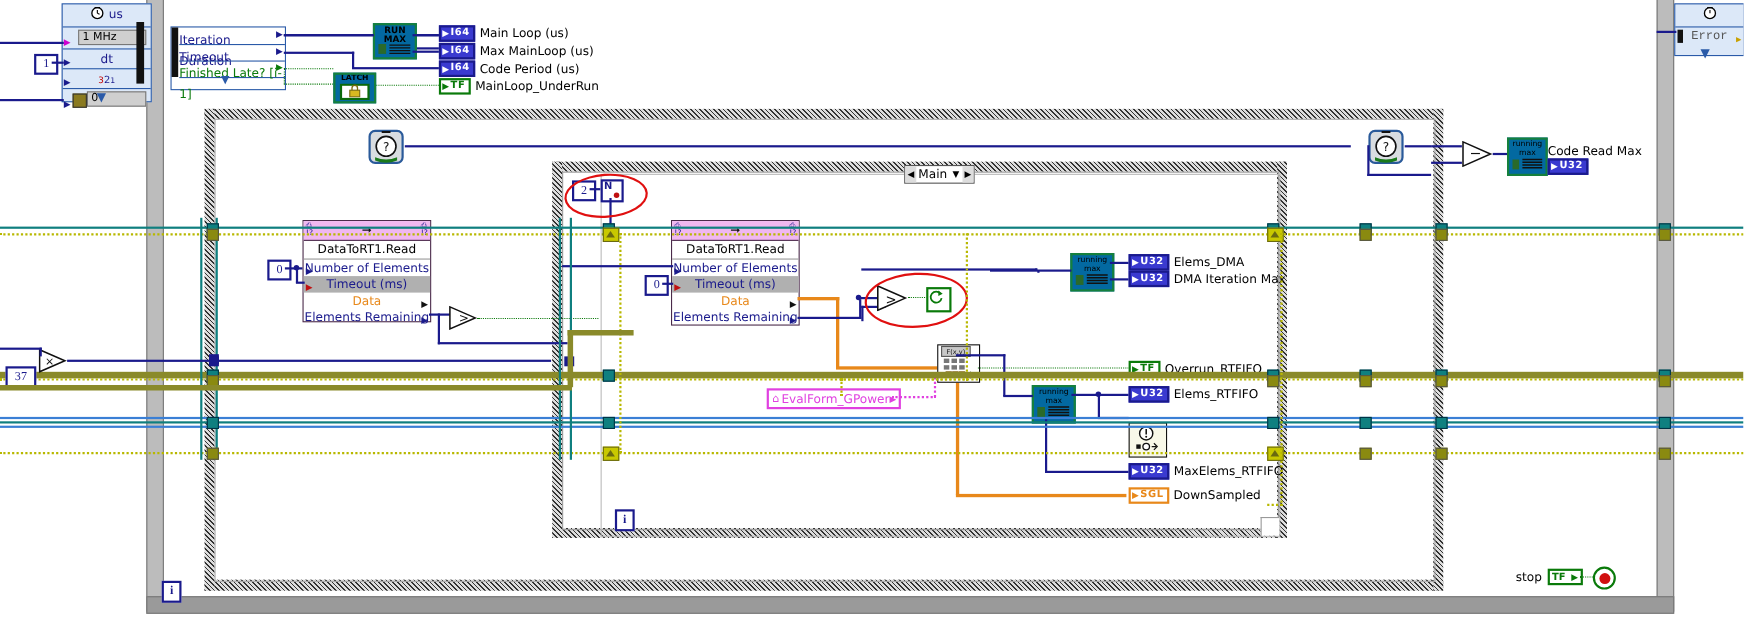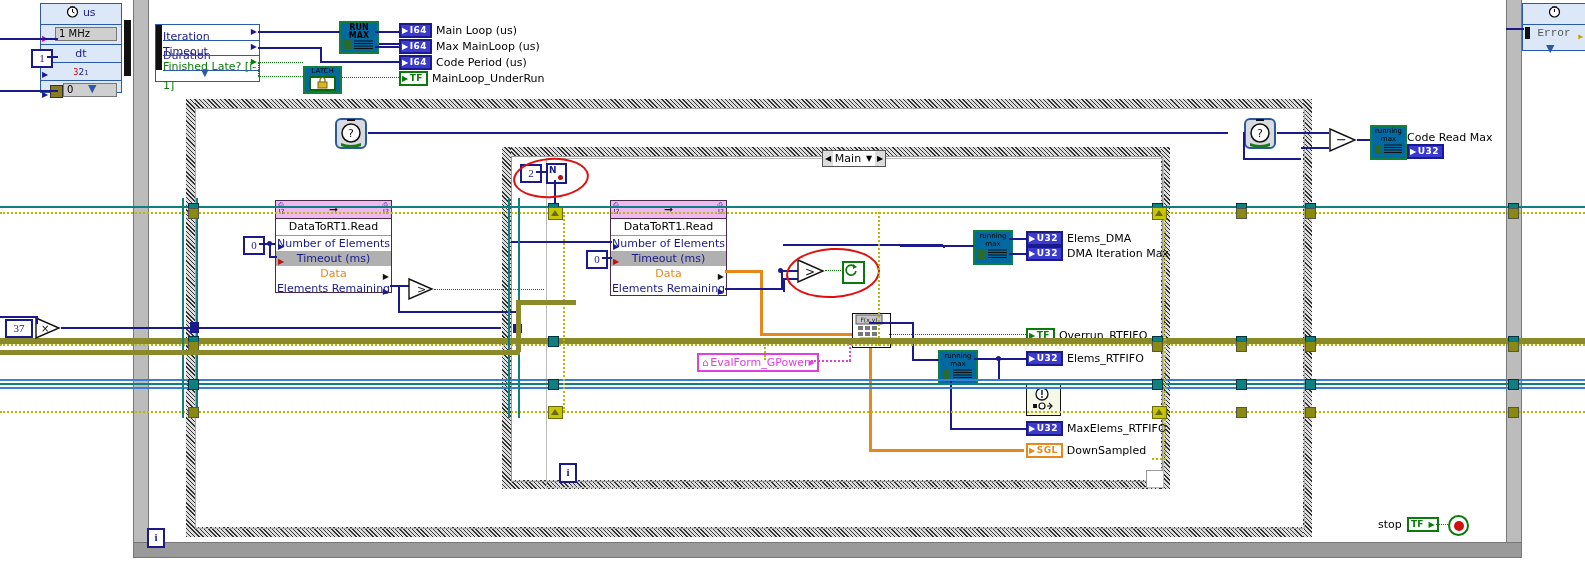--- a/index.html
+++ b/index.html
@@ -103,21 +103,21 @@
 </style>
 </head>
 <body>
 
 <div class="abs" style="left:0px;top:0px;width:1585px;height:556px;"></div>
 
 <div class="grayband" style="left:133px;top:0px;width:14px;height:556px;"></div>
 <div class="grayband" style="left:1506px;top:0px;width:14px;height:556px;"></div>
 <div class="abs" style="left:133px;top:542px;width:1387px;height:14px;background:#9a9a9a;border:1px solid #777;"></div>
 
-<div class="tlnode" style="left:40px;top:3px;width:80px;height:88px;">
+<div class="tlnode" style="left:56px;top:3px;width:80px;height:88px;">
   <div class="r" style="height:20px;">
     <svg width="13" height="13" viewBox="0 0 13 13" style="vertical-align:-2px;">
       <circle cx="6.5" cy="7" r="5" fill="#fff" stroke="#000" stroke-width="1.2"></circle>
       <path d="M4 2 L9 2" stroke="#000" stroke-width="1.2"></path>
       <path d="M6.5 7 L6.5 4" stroke="#000" stroke-width="1"></path>
       <path d="M6.5 7 L8.5 8" stroke="#000" stroke-width="1"></path>
     </svg>
     <span>us</span>
   </div>
   <div class="r" style="height:17px;">
@@ -199,21 +199,21 @@
     <g stroke="#111" stroke-width="1.2">
       <path d="M12 2 H31 M12 4.5 H31 M12 7 H31 M12 9.5 H31"></path>
     </g>
   </svg>
 </div>
 <div class="w wh" style="left:258px;top:31px;width:82px;height:2px;"></div>
 <div class="w wh" style="left:375px;top:31px;width:24px;height:2px;"></div>
 <div class="w wh" style="left:375px;top:46px;width:24px;height:2px;"></div>
 
 <div class="vi" style="left:303px;top:66px;width:35px;height:24px;">
-  <span class="ln" style="font-weight:normal;font-size:7px;">LATCH</span>
+  <span class="ln" style="font-weight:bold;font-size:7px;">LATCH</span>
   <svg width="33" height="15" viewBox="0 0 33 15">
     <rect x="4" y="1" width="25" height="13" fill="#fff" stroke="#0a6a0a" stroke-width="2"></rect>
     <rect x="12" y="6" width="9" height="6" fill="#d8b820" stroke="#7a6a10" stroke-width="1"></rect>
     <path d="M14 6 V4 a2.5 2.5 0 0 1 5 0 V6" fill="none" stroke="#7a6a10" stroke-width="1.2"></path>
   </svg>
 </div>
 
 <div class="term" style="left:399px;top:23px;">
   <span class="tbox">
       <span class="arr">▶</span>
@@ -607,21 +607,21 @@
 <div class="tun olive" style="left:1508px;top:208px;"></div>
 <div class="tun" style="left:1508px;top:336px;"></div>
 <div class="tun olive" style="left:1508px;top:341px;"></div>
 <div class="tun" style="left:1508px;top:379px;"></div>
 <div class="tun olive" style="left:1508px;top:407px;"></div>
 
 <div class="w-dot-v-yellow" style="left:1164px;top:212px;height:248px;"></div>
 <div class="w-dot-yellow" style="left:1152px;top:458px;width:14px;"></div>
 <div class="w-dot-v-yellow" style="left:563px;top:212px;height:200px;"></div>
 
-<div class="const" style="left:5px;top:319px;width:20px;">37</div>
+<div class="const" style="left:5px;top:333px;width:20px;">37</div>
 <div class="trio" style="left:35px;top:317px;">
   <svg width="26" height="22" viewBox="0 0 26 22">
     <polygon points="1,1 24,11 1,21" fill="#fff" stroke="#111" stroke-width="1.4"></polygon>
     <text x="6" y="15" font-size="10" fill="#111" font-family="DejaVu Sans">×</text>
   </svg>
 </div>
 <div class="w wh" style="left:0px;top:316px;width:38px;height:2px;"></div>
 <div class="w wv" style="left:36px;top:316px;width:2px;height:8px;"></div>
 <div class="w wh" style="left:61px;top:327px;width:440px;height:2px;"></div>
 <div class="junc" style="left:190px;top:324px;width:9px;height:9px;border-radius:0;"></div>

